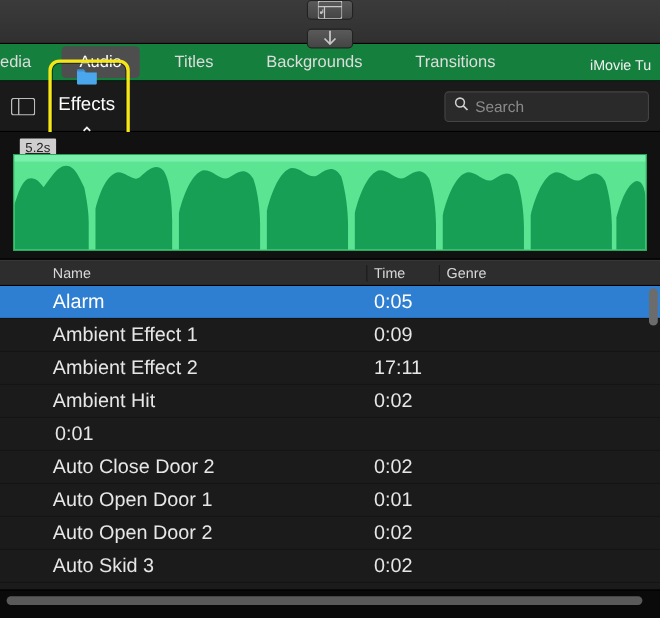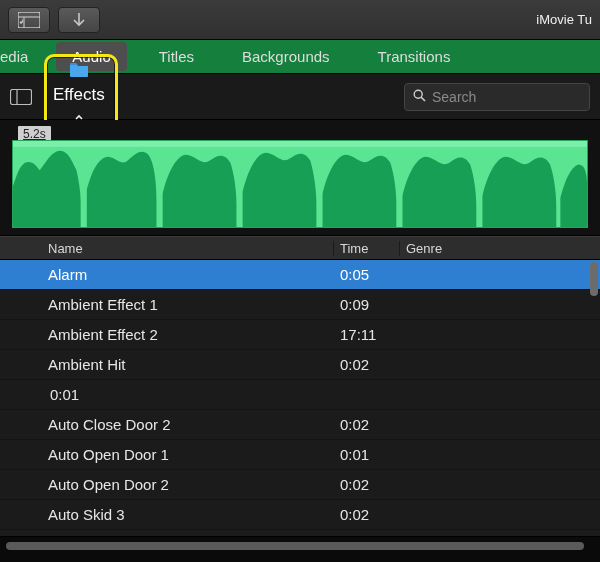--- a/index.html
+++ b/index.html
@@ -3,20 +3,21 @@
 <meta charset="utf-8">
 <style>
   * { box-sizing: border-box; margin: 0; padding: 0; }
   html, body { width: 600px; height: 562px; overflow: hidden; background: #0a0a0a; font-family: -apple-system, "Helvetica Neue", Arial, sans-serif; color: #ddd; }
 
   .toolbar-top {
     height: 40px;
     background: linear-gradient(#3b3b3b,#303030);
     display: flex; align-items: center; padding: 0 8px; gap: 8px;
     border-bottom: 1px solid #000;
+    flex-direction: column;
   }
   .tb-btn {
     height: 26px; min-width: 42px;
     background: linear-gradient(#5a5a5a,#454545);
     border: 1px solid #222; border-radius: 4px;
     display: flex; align-items: center; justify-content: center;
     color: #ccc;
   }
   .app-title { margin-left: auto; font-size: 13px; color: #f0f0f0; white-space: nowrap; }
 
@@ -79,21 +80,21 @@
   }
   .col-spacer { width: 44px; }
   .col-name { width: 290px; padding-left: 4px; border-right: 1px solid #1b1b1b; }
   .col-time { width: 66px; padding-left: 6px; border-right: 1px solid #1b1b1b; }
   .col-genre { flex: 1; padding-left: 6px; }
 
   .table-body {
     height: 276px; overflow: hidden; position: relative; background: #1b1b1b;
   }
   .row {
-    height: 30px; display: flex; align-items: center; font-size: 15px;
+    height: 30px; display: flex; align-items: center; font-size: 18px;
     border-bottom: 1px solid #141414; color: #e6e6e6;
   }
   .row .col-spacer { width: 44px; }
   .row .n { width: 290px; padding-left: 4px; }
   .row .t { width: 66px; padding-left: 6px; }
   .row .g { flex: 1; padding-left: 6px; }
   .row.selected { background: #2e7fd1; color: #fff; }
   .vscroll-thumb {
     position: absolute; right: 2px; top: 2px; width: 8px; height: 34px;
     background: #6c6c6c; border-radius: 4px;

